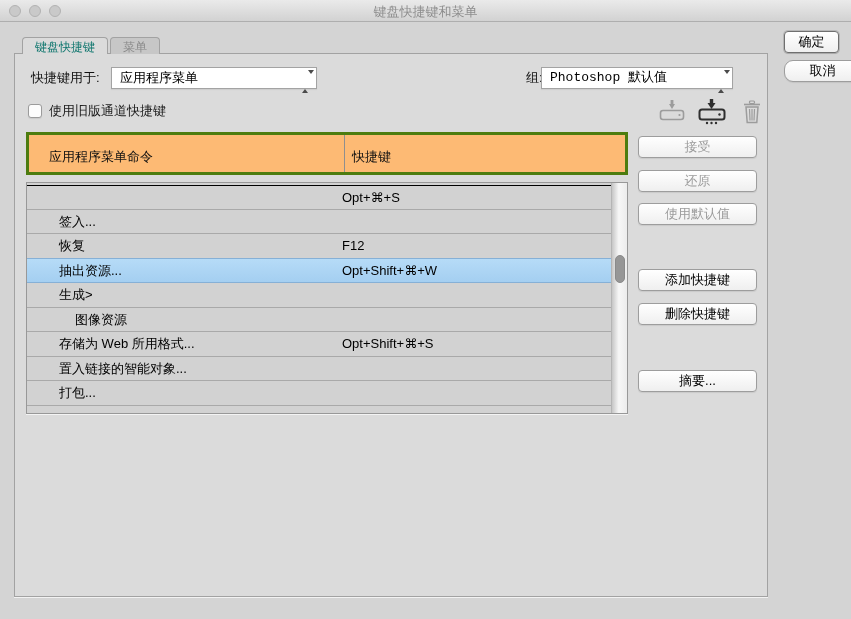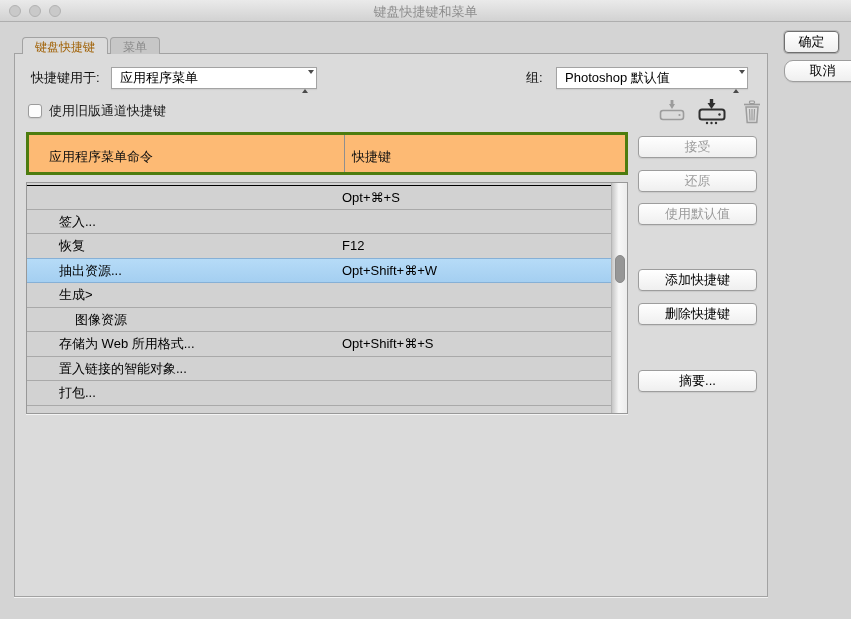--- a/index.html
+++ b/index.html
@@ -21,39 +21,39 @@
   .tl-close{ left:9px; } .tl-min{ left:29px; } .tl-zoom{ left:49px; }
   .win-title { position:absolute; left:0; right:0; top:3px; text-align:center;
     color:#8d8d8d; font-size:13px; }
   
   .tabs { position:absolute; left:22px; top:37px; height:17px; display:flex; z-index:3; }
   .tab {
     height:17px; padding:1px 12px 0; line-height:16px; font-size:12px;
     border:1px solid #a2a2a2; border-bottom:none;
     border-radius:4px 4px 0 0; margin-right:2px;
   }
-  .tab.active { background:#dbdbdb; color:#a16207; position:relative; z-index:4; }
+  .tab.active { background:#dbdbdb; color:#0f766e; position:relative; z-index:4; }
   .tab.inactive { background:#c7c7c7; color:#8a8a8a; }
   .panel {
     position:absolute; left:14px; top:53px; width:754px; height:544px;
     background:#dbdbdb; border:1px solid #a2a2a2; z-index:2;
     box-shadow:0 1px 0 rgba(255,255,255,.7);
   }
   
   .ctl-label { position:absolute; font-size:13px; color:#111; line-height:22px; }
   .lbl-for { left:16px; top:13px; }
   .lbl-set { left:511px; top:13px; }
   .dropdown {
     position:absolute; height:22px; background:#fff;
     border:1px solid #a3a3a3; border-radius:0;
     line-height:20px; padding-left:8px; color:#000;
     box-shadow:0 1px 1px rgba(0,0,0,.06);
   }
   .dd-for { left:96px; top:13px; width:206px; }
-  .dd-set { left:541px; top:13px; width:192px; }
+  .dd-set { left:526px; top:13px; width:192px;font-family:Liberation Mono, monospace; }
   .stepper { position:absolute; right:7px; top:4px; width:7px; }
   .stepper .up { width:0; height:0; border-left:3.5px solid transparent;
     border-right:3.5px solid transparent; border-bottom:4px solid #4a4a4a; margin-bottom:2px;}
   .stepper .dn { width:0; height:0; border-left:3.5px solid transparent;
     border-right:3.5px solid transparent; border-top:4px solid #4a4a4a;}
   .checkbox-row { position:absolute; left:13px; top:49px; height:16px; display:flex; align-items:center; }
   .checkbox { width:14px; height:14px; background:#fcfcfc; border:1px solid #9b9b9b;
     border-radius:3px; margin-right:7px; box-shadow:0 1px 1px rgba(0,0,0,.08);}
   
   .set-icons { position:absolute; left:641px; top:44px; width:112px; height:28px;

